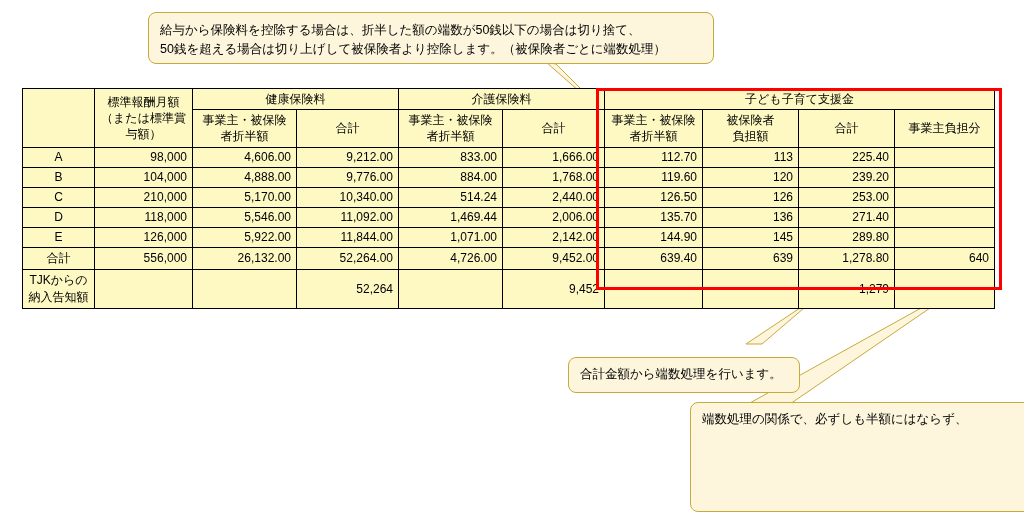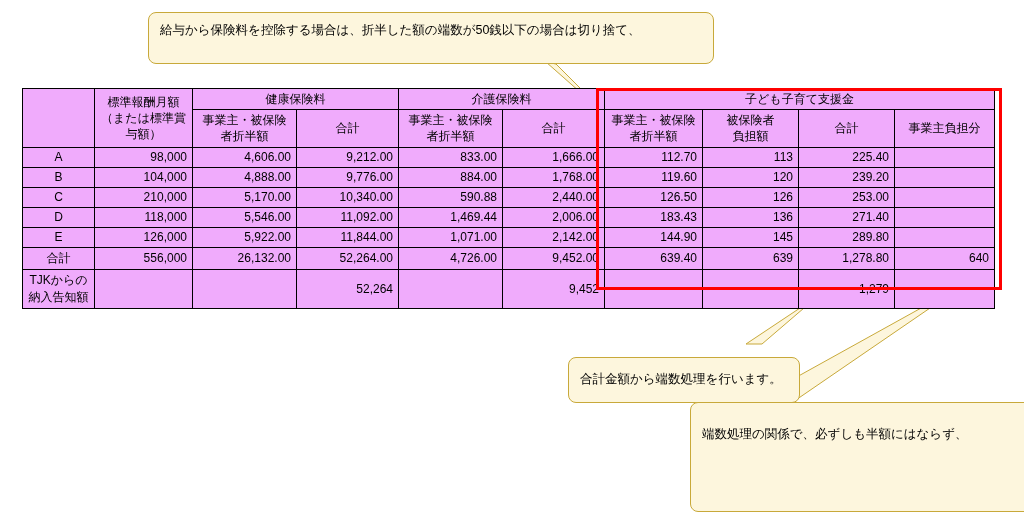--- a/index.html
+++ b/index.html
@@ -17,21 +17,21 @@
     overflow: hidden;
   }
 
   
   .callout {
     position: absolute;
     background: #fdf6dd;
     border: 1px solid #c8a93a;
     border-radius: 8px;
     box-sizing: border-box;
-    padding: 22px 11px;
+    padding: 7px 11px;
     line-height: 1.55;
     font-size: 12.5px;
     color: #000;
   }
   .callout .line { white-space: nowrap; }
 
   #callout-top {
     left: 148px;
     top: 12px;
     width: 566px;
@@ -64,21 +64,21 @@
     pointer-events: none;
   }
 
   
   #premium-table {
     position: absolute;
     left: 22px;
     top: 88px;
     border-collapse: collapse;
     table-layout: fixed;
-    background: #f0abfc;
+    background: #fef9c3;
   }
   #premium-table td, #premium-table th {
     border: 1px solid #000000;
     font-weight: normal;
     font-size: 12px;
     padding: 2px 5px;
     vertical-align: middle;
     height: 20px;
     box-sizing: border-box;
   }
@@ -121,20 +121,21 @@
 
   <polygon points="546,62 614,122 556,64" fill="#fdf6dd" stroke="#c8a93a" stroke-width="1"></polygon>
 
   <polygon points="746,344 818,296 762,344" fill="#fdf6dd" stroke="#c8a93a" stroke-width="1"></polygon>
 
   <polygon points="748,404 968,282 790,404" fill="#fdf6dd" stroke="#c8a93a" stroke-width="1"></polygon>
 </svg>
 
 <div class="callout" id="callout-top">
   <div class="line">給与から保険料を控除する場合は、折半した額の端数が50銭以下の場合は切り捨て、</div>
+  <div class="line">50銭を超える場合は切り上げして被保険者より控除します。（被保険者ごとに端数処理）</div>
 </div>
 
 <div class="callout" id="callout-total">
   <div class="line">合計金額から端数処理を行います。</div>
 </div>
 
 <div class="callout" id="callout-bottom">
   <div class="line">端数処理の関係で、必ずしも半額にはならず、</div>
   <div class="gap"></div>
 </div>
@@ -200,35 +201,35 @@
       <td class="c-num">119.60</td>
       <td class="c-num">120</td>
       <td class="c-num">239.20</td>
       <td class="c-num"></td>
     </tr>
     <tr>
       <td class="row-label">C</td>
       <td class="c-num">210,000</td>
       <td class="c-num">5,170.00</td>
       <td class="c-num">10,340.00</td>
-      <td class="c-num">590.88</td>
+      <td class="c-num">514.24</td>
       <td class="c-num">2,440.00</td>
       <td class="c-num">126.50</td>
       <td class="c-num">126</td>
       <td class="c-num">253.00</td>
       <td class="c-num"></td>
     </tr>
     <tr>
       <td class="row-label">D</td>
       <td class="c-num">118,000</td>
       <td class="c-num">5,546.00</td>
       <td class="c-num">11,092.00</td>
       <td class="c-num">1,469.44</td>
       <td class="c-num">2,006.00</td>
-      <td class="c-num">183.43</td>
+      <td class="c-num">135.70</td>
       <td class="c-num">136</td>
       <td class="c-num">271.40</td>
       <td class="c-num"></td>
     </tr>
     <tr>
       <td class="row-label">E</td>
       <td class="c-num">126,000</td>
       <td class="c-num">5,922.00</td>
       <td class="c-num">11,844.00</td>
       <td class="c-num">1,071.00</td>

